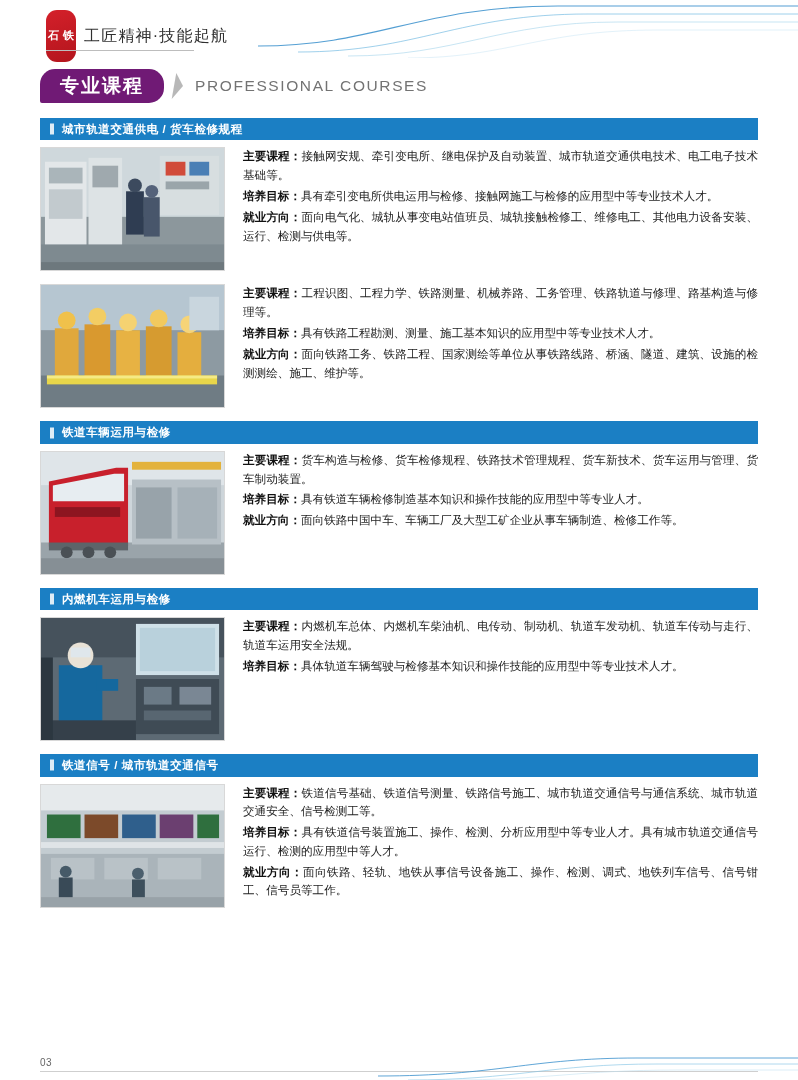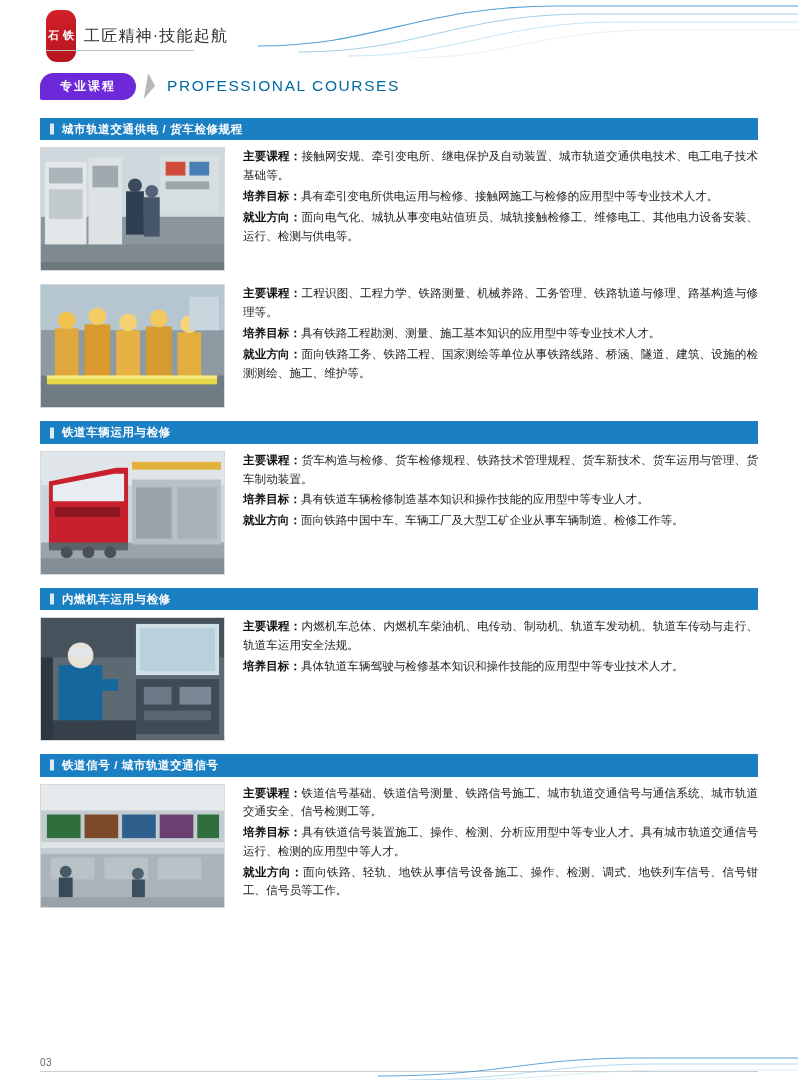--- a/index.html
+++ b/index.html
@@ -75,42 +75,42 @@
   
   .section-title-row {
     position: relative;
     margin-top: 8px;
     height: 40px;
     display: flex;
     align-items: center;
   }
   .title-badge {
     margin-left: 40px;
-    background: #6d28d9;
+    background: #701a75;
     color: #ffffff;
-    font-size: 12px;
+    font-size: 19px;
     font-weight: bold;
     letter-spacing: 2px;
     padding: 7px 20px 8px 20px;
     border-radius: 15px 15px 15px 2px;
     line-height: 1;
   }
   .title-slash {
     width: 0;
     height: 0;
     border-left: 9px solid #7d7d7d;
     border-top: 13px solid transparent;
     border-bottom: 13px solid transparent;
     margin-left: 10px;
     opacity: .55;
     transform: skewX(-10deg);
   }
   .title-en {
     margin-left: 12px;
-    color: #0369a1;
+    color: #737373;
     font-size: 15.5px;
     letter-spacing: 1.6px;
   }
 
   
   .programs {
     margin: 12px 40px 0 40px;
   }
   .program {
     margin-bottom: 13px;

